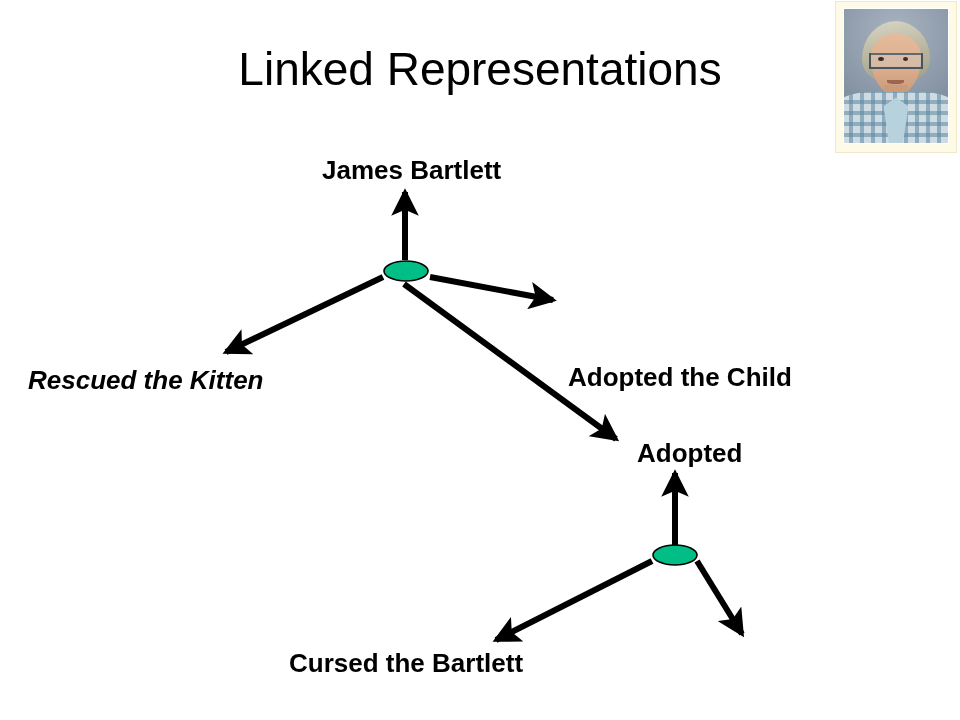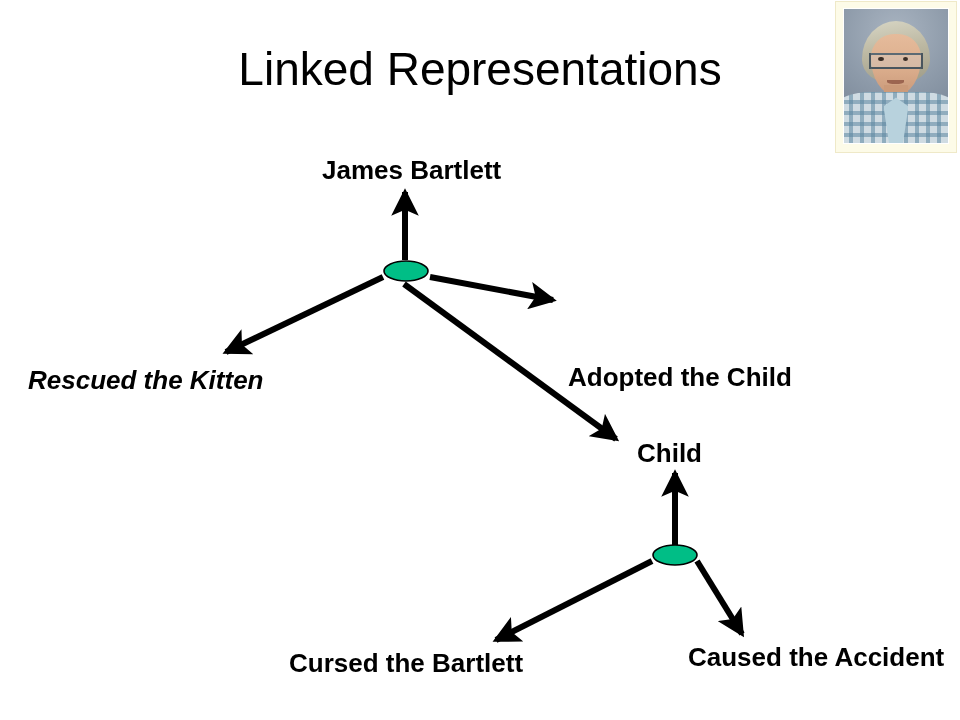--- a/index.html
+++ b/index.html
@@ -207,25 +207,24 @@
     <ellipse cx="406" cy="271" rx="22" ry="10" fill="#00BE86" stroke="#000000" stroke-width="1.6"></ellipse>
     <ellipse cx="675" cy="555" rx="22" ry="10" fill="#00BE86" stroke="#000000" stroke-width="1.6"></ellipse>
   </svg>
 
   <div class="node-label label-james">James Bartlett</div>
 
   <div class="node-label label-adopted">Adopted the Child</div>
 
   <div class="node-label label-rescued">Rescued the Kitten</div>
 
-  <div class="node-label label-lawyer">Child</div>
+  <div class="node-label label-lawyer">Adopted</div>
 
   <div class="node-label label-cursed">Cursed the Bartlett</div>
 
-  <div class="node-label label-accident">Caused the Accident</div>
 
   <div id="portrait-frame">
     <div id="portrait-photo" title="portrait photo of a man with glasses and a checkered shirt">
       <div class="backdrop"></div>
       <div class="hair"></div>
       <div class="face"></div>
       <div class="glasses"></div>
       <div class="eye left"></div>
       <div class="eye right"></div>
       <div class="mouth"></div>

